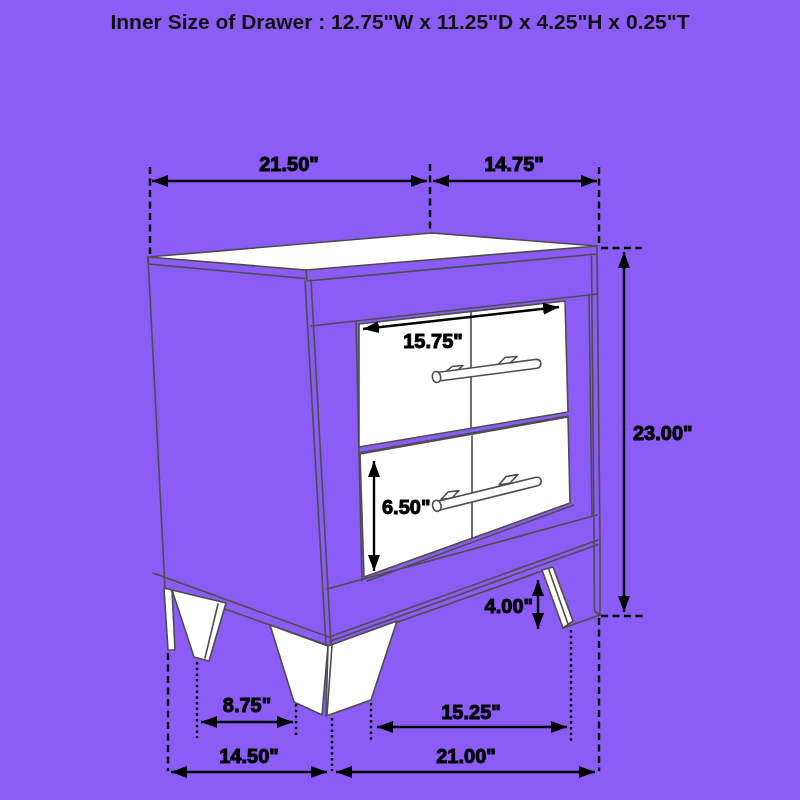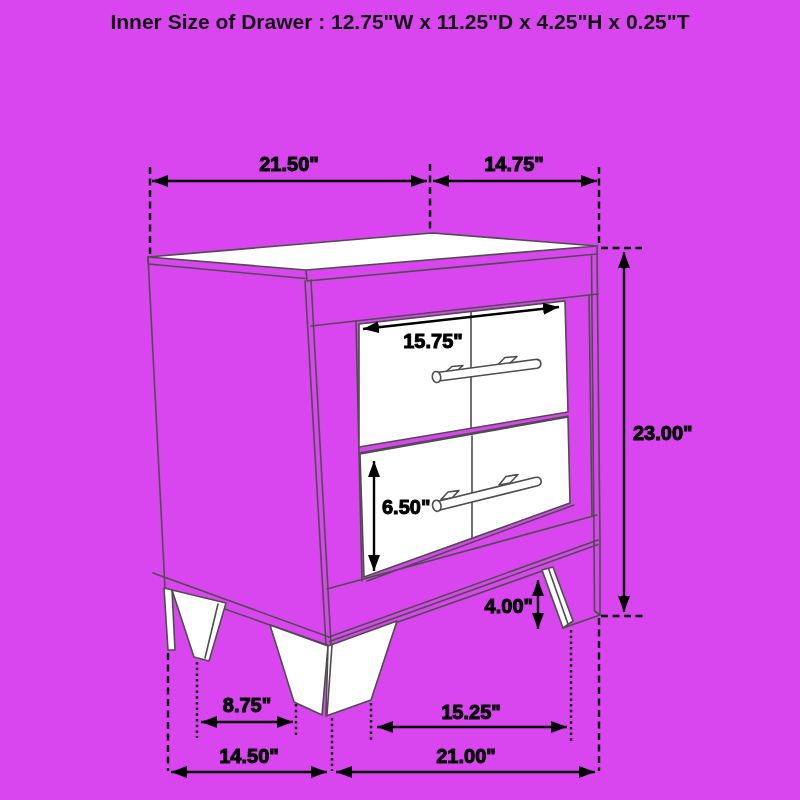--- a/index.html
+++ b/index.html
@@ -1,16 +1,16 @@
 <!DOCTYPE html>
 <html><head>
 <meta charset="utf-8">
 <style>
   html,body{margin:0;padding:0;background:#ffffff;}
-  .stage{position:relative;width:800px;height:800px;background:#d946ef;overflow:hidden;
+  .stage{position:relative;width:800px;height:800px;background:#8b5cf6;overflow:hidden;
          font-family:"Liberation Sans", sans-serif;}
   svg{display:block;}
   .title-text{font-family:"Liberation Sans", sans-serif;font-size:21px;font-weight:bold;fill:#111;}
   .dim-text{font-family:"Liberation Sans", sans-serif;font-size:20px;font-weight:bold;fill:#000;}
   .furn{stroke:#4d4d4d;stroke-width:1.6;fill:none;stroke-linejoin:round;stroke-linecap:round;}
   .furn-fill{stroke:#4d4d4d;stroke-width:1.6;fill:#ffffff;stroke-linejoin:round;}
   .dimline{stroke:#000;stroke-width:2.4;fill:none;}
   .dashline{stroke:#000;stroke-width:2.4;fill:none;stroke-dasharray:7 4.5;}
   .dotline{stroke:#000;stroke-width:2.4;fill:none;stroke-dasharray:2.5 3.2;}
   .ah{fill:#000;}

